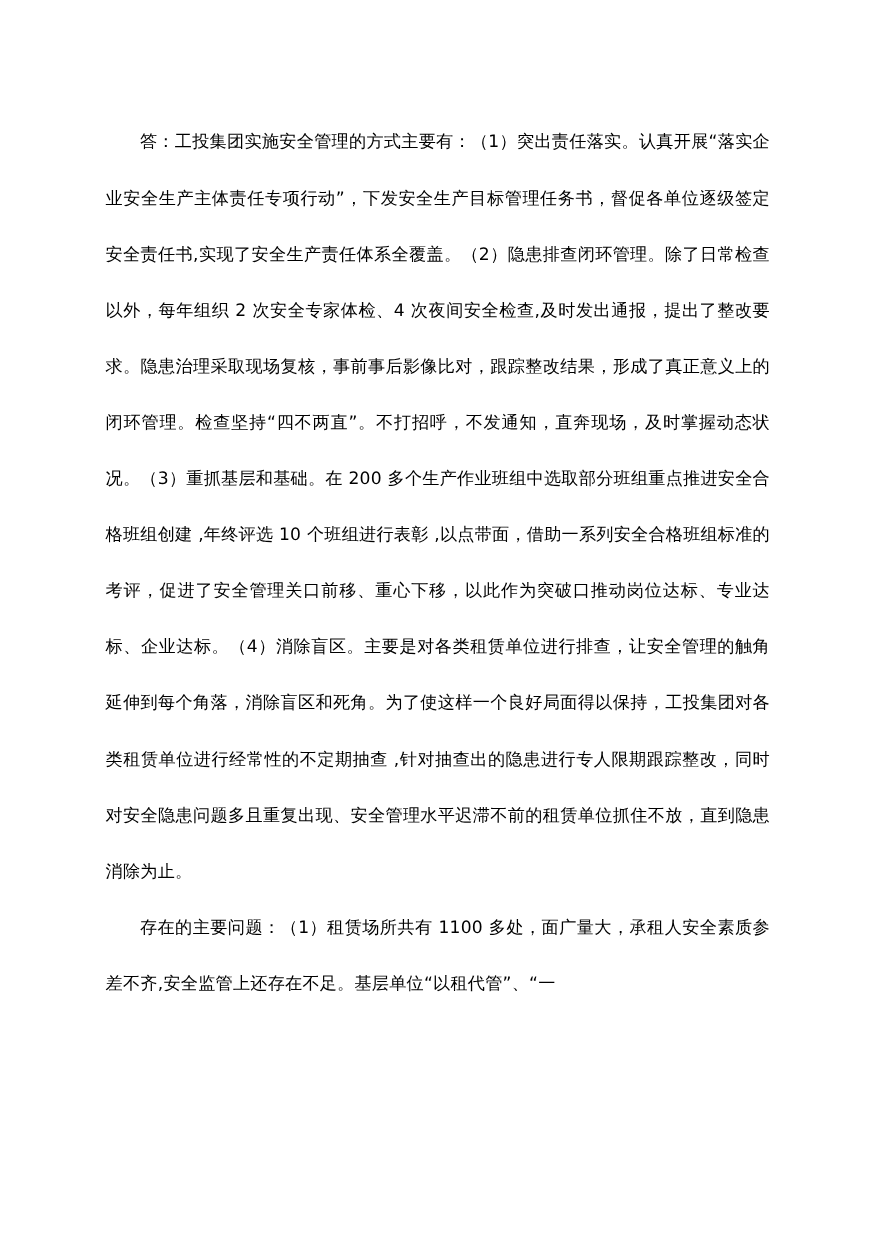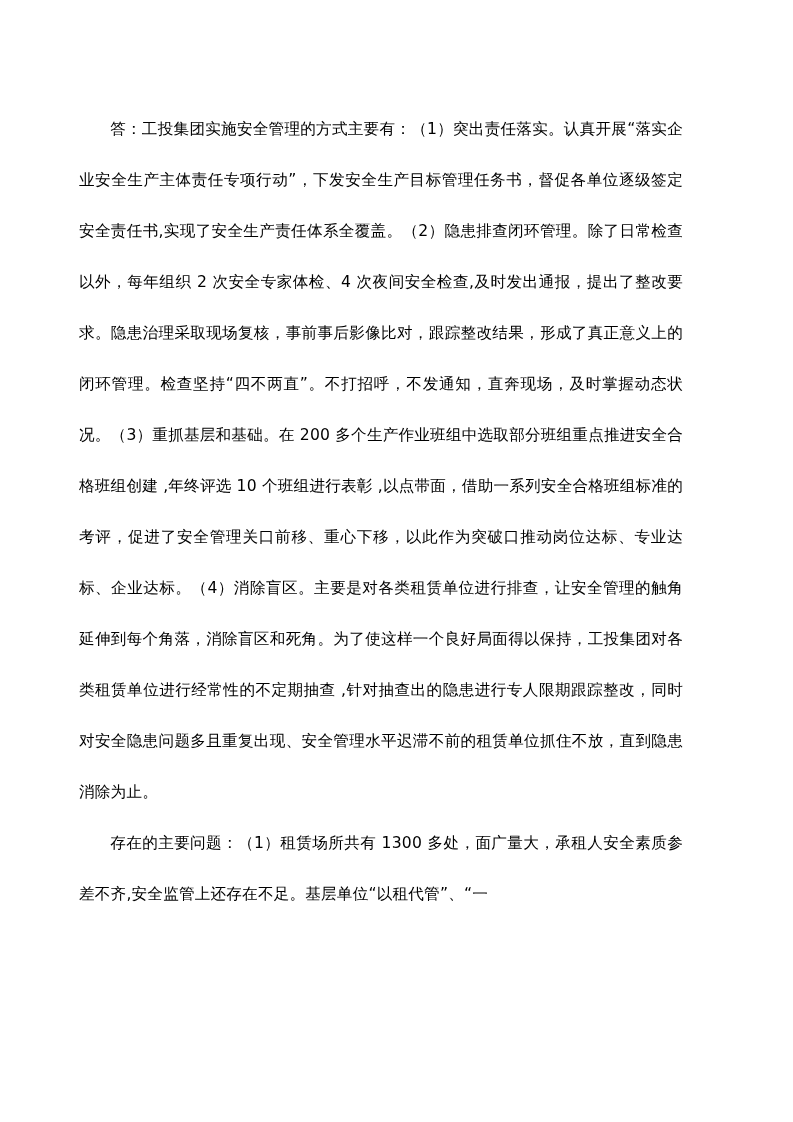--- a/index.html
+++ b/index.html
@@ -13,21 +13,21 @@
   .page {
     position: relative;
     width: 793px;
     height: 1122px;
     background: #ffffff;
     overflow: hidden;
     box-sizing: border-box;
   }
   .content {
     position: absolute;
-    left: 79px;
+    left: 96px;
     top: 104px;
     width: 604px;
   }
   .para {
     margin: 0;
     font-size: 15.6px;
     line-height: 51px;
     color: #000000;
     text-align: justify;
     text-justify: inter-ideograph;
@@ -38,15 +38,15 @@
   .para + .para {
     margin-top: 0;
   }
 </style>
 </head>
 <body>
 
 <div class="page">
   <div class="content">
     <p class="para">答：工投集团实施安全管理的方式主要有：（1）突出责任落实。认真开展“落实企业安全生产主体责任专项行动”，下发安全生产目标管理任务书，督促各单位逐级签定安全责任书,实现了安全生产责任体系全覆盖。（2）隐患排查闭环管理。除了日常检查以外，每年组织 2 次安全专家体检、4 次夜间安全检查,及时发出通报，提出了整改要求。隐患治理采取现场复核，事前事后影像比对，跟踪整改结果，形成了真正意义上的闭环管理。检查坚持“四不两直”。不打招呼，不发通知，直奔现场，及时掌握动态状况。（3）重抓基层和基础。在 200 多个生产作业班组中选取部分班组重点推进安全合格班组创建 ,年终评选 10 个班组进行表彰 ,以点带面，借助一系列安全合格班组标准的考评，促进了安全管理关口前移、重心下移，以此作为突破口推动岗位达标、专业达标、企业达标。（4）消除盲区。主要是对各类租赁单位进行排查，让安全管理的触角延伸到每个角落，消除盲区和死角。为了使这样一个良好局面得以保持，工投集团对各类租赁单位进行经常性的不定期抽查 ,针对抽查出的隐患进行专人限期跟踪整改，同时对安全隐患问题多且重复出现、安全管理水平迟滞不前的租赁单位抓住不放，直到隐患消除为止。</p>
-    <p class="para">存在的主要问题：（1）租赁场所共有 1300 多处，面广量大，承租人安全素质参差不齐,安全监管上还存在不足。基层单位“以租代管”、“一</p>
+    <p class="para">存在的主要问题：（1）租赁场所共有 1100 多处，面广量大，承租人安全素质参差不齐,安全监管上还存在不足。基层单位“以租代管”、“一</p>
   </div>
 </div>
 
 </body></html>

